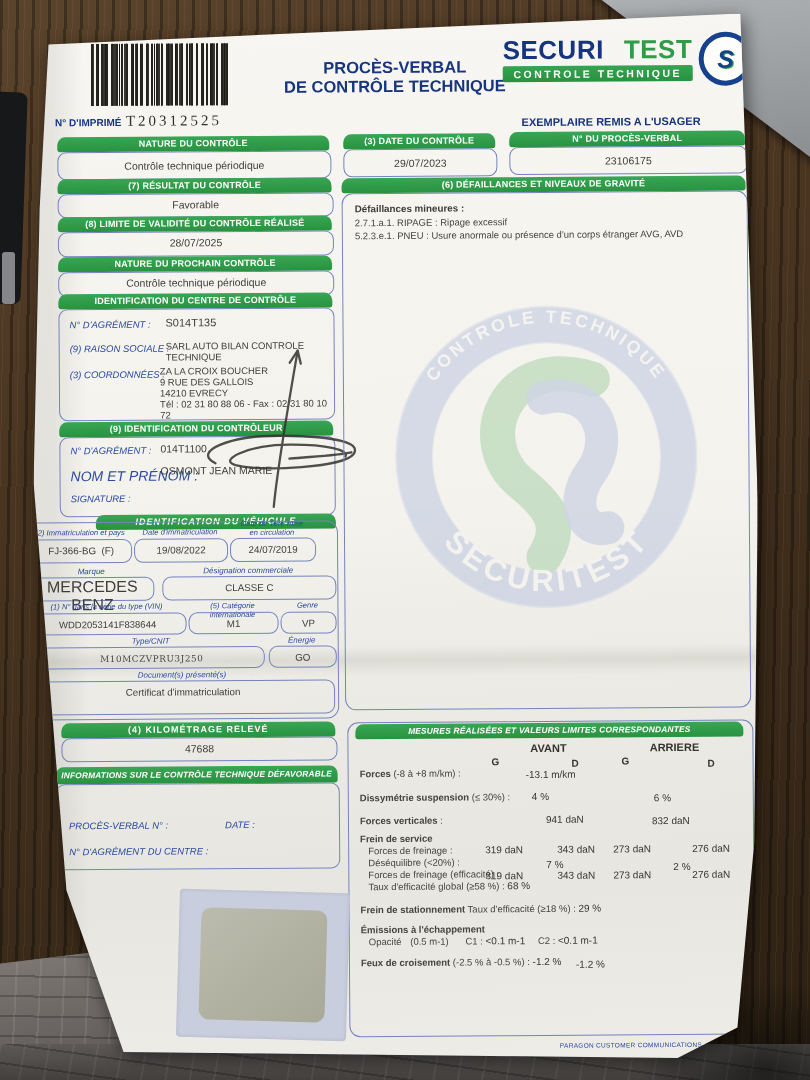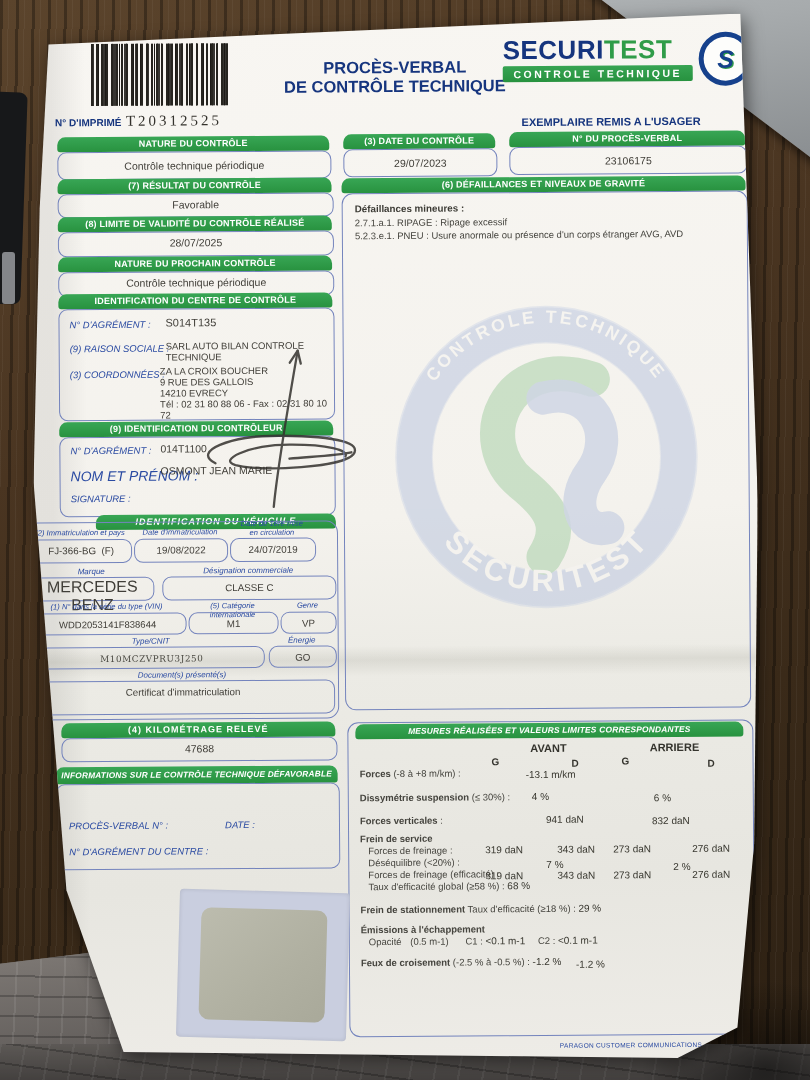--- a/index.html
+++ b/index.html
@@ -67,21 +67,21 @@
       <span style="font-family:Liberation Serif, serif;font-size:15px;letter-spacing:3px;color:#34322d;">T20312525</span>
     </div>
 
     <div class="abs c" style="left:250px;top:42px;width:240px;">
       <div class="b nv" style="font-size:16.5px;">PROCÈS-VERBAL</div>
       <div class="b nv" style="font-size:16.5px;">DE CONTRÔLE TECHNIQUE</div>
     </div>
 
     <div class="abs" style="left:478px;top:22px;width:240px;">
       <div style="font-size:26px;font-weight:700;letter-spacing:.5px;line-height:1;white-space:nowrap;">
-        <span class="nv">SECURI</span><span style="color:#2f9c48;">TEST</span>
+        <span class="nv">SECURI</span><span style="color:#2f9c48;margin-left:20px;">TEST</span>
       </div>
       <div class="banner" style="width:190px;margin-top:3px;">
         <span>CONTROLE TECHNIQUE</span>
       </div>
       <div class="abs emb" style="left:196px;top:-4px;">
         <span>S</span>
       </div>
     </div>
     <div class="abs c b nv" style="left:452px;top:101px;width:268px;font-size:11px;">EXEMPLAIRE REMIS A L'USAGER</div>
 

